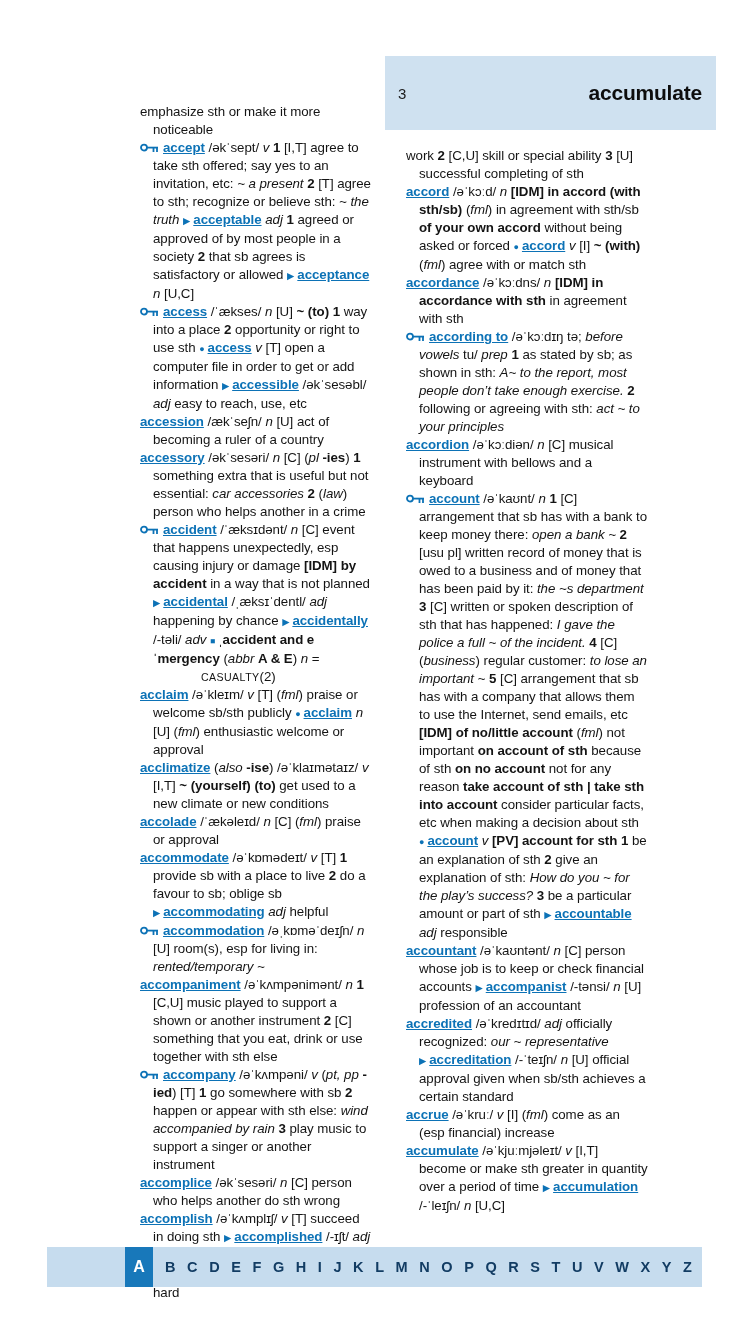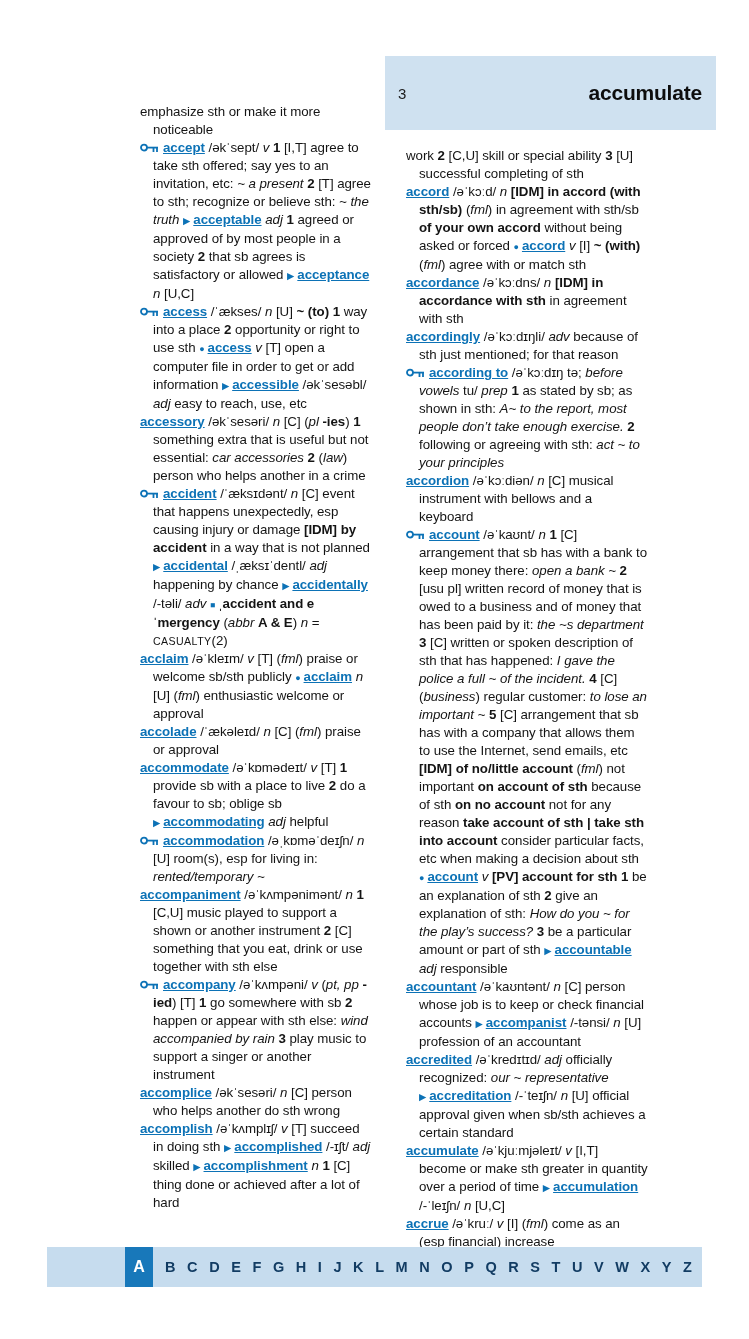--- a/index.html
+++ b/index.html
@@ -25,21 +25,21 @@
   .page-num{font-size:15px;color:#1c1c1c;}
   .guide-word{font-size:21px;font-weight:700;color:#0d0d0d;letter-spacing:-0.2px;}
   
   .col{position:absolute;font-size:13.3px;line-height:18px;letter-spacing:-0.05px;}
   .col-left{left:140px;top:103px;width:231px;}
   .col-right{left:390px;top:147px;width:242px;margin-left:16px;}
   .entry{margin:0;padding-left:13px;text-indent:-13px;}
   .hw{font-weight:700;color:var(--blue);text-decoration:underline;}
   .bd{font-weight:700;}
   .it{font-style:italic;}
-  .sc{text-transform:uppercase;font-size:0.8em;letter-spacing:0.4px;}
+  .sc{text-transform:uppercase;font-size:0.8em;letter-spacing:0.4px;margin-left:48px;}
   .mk{color:var(--blue);margin-right:3px;}
   .mk-t{font-size:9.5px;}
   .mk-u{font-size:9px;}
   .mk-q{font-size:8.5px;}
   .key{color:var(--blue);margin-right:4px;white-space:nowrap;}
   .key svg{vertical-align:-1px;}
   
   .alphabet-bar{
     position:absolute;left:47px;top:1247px;width:655px;height:40px;
     background:var(--bar);
@@ -72,28 +72,30 @@
             <line x1="7" y1="4.6" x2="18" y2="4.6" stroke="currentColor" stroke-width="1.8"></line>
             <line x1="13.5" y1="4.6" x2="13.5" y2="9" stroke="currentColor" stroke-width="1.8"></line>
             <line x1="17" y1="4.6" x2="17" y2="9" stroke="currentColor" stroke-width="1.8"></line>
           </svg></span><span class="hw">accept</span><span class="pl"> /əkˈsept/ </span><span class="it">v</span><span class="pl"> </span><span class="bd">1</span><span class="pl"> [I,T] agree to take sth offered; say yes to an invitation, etc: </span><span class="it">~ a present</span><span class="pl"> </span><span class="bd">2</span><span class="pl"> [T] agree to sth; recognize or believe sth: </span><span class="it">~ the truth</span><span class="pl"> </span><span class="mk mk-t">▶</span><span class="hw">acceptable</span><span class="pl"> </span><span class="it">adj</span><span class="pl"> </span><span class="bd">1</span><span class="pl"> agreed or approved of by most people in a society </span><span class="bd">2</span><span class="pl"> that sb agrees is satisfactory or allowed </span><span class="mk mk-t">▶</span><span class="hw">acceptance</span><span class="pl"> </span><span class="it">n</span><span class="pl"> [U,C]</span></p>
       <p class="entry"><span class="key"><svg width="19" height="10" viewBox="0 0 19 10">
             <circle cx="4" cy="4.6" r="3" fill="none" stroke="currentColor" stroke-width="1.8"></circle>
             <line x1="7" y1="4.6" x2="18" y2="4.6" stroke="currentColor" stroke-width="1.8"></line>
             <line x1="13.5" y1="4.6" x2="13.5" y2="9" stroke="currentColor" stroke-width="1.8"></line>
             <line x1="17" y1="4.6" x2="17" y2="9" stroke="currentColor" stroke-width="1.8"></line>
           </svg></span><span class="hw">access</span><span class="pl"> /ˈækses/ </span><span class="it">n</span><span class="pl"> [U] </span><span class="bd">~ (to)</span><span class="pl"> </span><span class="bd">1</span><span class="pl"> way into a place </span><span class="bd">2</span><span class="pl"> opportunity or right to use sth </span><span class="mk mk-u">●</span><span class="hw">access</span><span class="pl"> </span><span class="it">v</span><span class="pl"> [T] open a computer file in order to get or add information </span><span class="mk mk-t">▶</span><span class="hw">accessible</span><span class="pl"> /əkˈsesəbl/ </span><span class="it">adj</span><span class="pl"> easy to reach, use, etc</span></p>
+      <p class="entry"><span class="hw">accession</span><span class="pl"> /ækˈseʃn/ </span><span class="it">n</span><span class="pl"> [U] act of becoming a ruler of a country</span></p>
       <p class="entry"><span class="hw">accessory</span><span class="pl"> /əkˈsesəri/ </span><span class="it">n</span><span class="pl"> [C] (</span><span class="it">pl</span><span class="pl"> </span><span class="bd">-ies</span><span class="pl">) </span><span class="bd">1</span><span class="pl"> something extra that is useful but not essential: </span><span class="it">car accessories</span><span class="pl"> </span><span class="bd">2</span><span class="pl"> (</span><span class="it">law</span><span class="pl">) person who helps another in a crime</span></p>
       <p class="entry"><span class="key"><svg width="19" height="10" viewBox="0 0 19 10">
             <circle cx="4" cy="4.6" r="3" fill="none" stroke="currentColor" stroke-width="1.8"></circle>
             <line x1="7" y1="4.6" x2="18" y2="4.6" stroke="currentColor" stroke-width="1.8"></line>
             <line x1="13.5" y1="4.6" x2="13.5" y2="9" stroke="currentColor" stroke-width="1.8"></line>
             <line x1="17" y1="4.6" x2="17" y2="9" stroke="currentColor" stroke-width="1.8"></line>
           </svg></span><span class="hw">accident</span><span class="pl"> /ˈæksɪdənt/ </span><span class="it">n</span><span class="pl"> [C] event that happens unexpectedly, esp causing injury or damage </span><span class="bd">[IDM]</span><span class="pl"> </span><span class="bd">by accident</span><span class="pl"> in a way that is not planned </span><span class="mk mk-t">▶</span><span class="hw">accidental</span><span class="pl"> /ˌæksɪˈdentl/ </span><span class="it">adj</span><span class="pl"> happening by chance </span><span class="mk mk-t">▶</span><span class="hw">accidentally</span><span class="pl"> /-təli/ </span><span class="it">adv</span><span class="pl"> </span><span class="mk mk-q">■</span><span class="bd">ˌaccident and eˈmergency</span><span class="pl"> (</span><span class="it">abbr</span><span class="pl"> </span><span class="bd">A &amp; E</span><span class="pl">) </span><span class="it">n</span><span class="pl"> = </span><span class="sc">casualty</span><span class="pl">(2)</span></p>
       <p class="entry"><span class="hw">acclaim</span><span class="pl"> /əˈkleɪm/ </span><span class="it">v</span><span class="pl"> [T] (</span><span class="it">fml</span><span class="pl">) praise or welcome sb/sth publicly </span><span class="mk mk-u">●</span><span class="hw">acclaim</span><span class="pl"> </span><span class="it">n</span><span class="pl"> [U] (</span><span class="it">fml</span><span class="pl">) enthusiastic welcome or approval</span></p>
+      <p class="entry"><span class="hw">acclimatize</span><span class="pl"> (</span><span class="it">also</span><span class="pl"> </span><span class="bd">-ise</span><span class="pl">) /əˈklaɪmətaɪz/ </span><span class="it">v</span><span class="pl"> [I,T] </span><span class="bd">~ (yourself) (to)</span><span class="pl"> get used to a new climate or new conditions</span></p>
       <p class="entry"><span class="hw">accolade</span><span class="pl"> /ˈækəleɪd/ </span><span class="it">n</span><span class="pl"> [C] (</span><span class="it">fml</span><span class="pl">) praise or approval</span></p>
       <p class="entry"><span class="hw">accommodate</span><span class="pl"> /əˈkɒmədeɪt/ </span><span class="it">v</span><span class="pl"> [T] </span><span class="bd">1</span><span class="pl"> provide sb with a place to live </span><span class="bd">2</span><span class="pl"> do a favour to sb; oblige sb </span><span class="mk mk-t">▶</span><span class="hw">accommodating</span><span class="pl"> </span><span class="it">adj</span><span class="pl"> helpful</span></p>
       <p class="entry"><span class="key"><svg width="19" height="10" viewBox="0 0 19 10">
             <circle cx="4" cy="4.6" r="3" fill="none" stroke="currentColor" stroke-width="1.8"></circle>
             <line x1="7" y1="4.6" x2="18" y2="4.6" stroke="currentColor" stroke-width="1.8"></line>
             <line x1="13.5" y1="4.6" x2="13.5" y2="9" stroke="currentColor" stroke-width="1.8"></line>
             <line x1="17" y1="4.6" x2="17" y2="9" stroke="currentColor" stroke-width="1.8"></line>
           </svg></span><span class="hw">accommodation</span><span class="pl"> /əˌkɒməˈdeɪʃn/ </span><span class="it">n</span><span class="pl"> [U] room(s), esp for living in: </span><span class="it">rented/temporary ~</span></p>
       <p class="entry"><span class="hw">accompaniment</span><span class="pl"> /əˈkʌmpənimənt/ </span><span class="it">n</span><span class="pl"> </span><span class="bd">1</span><span class="pl"> [C,U] music played to support a shown or another instrument </span><span class="bd">2</span><span class="pl"> [C] something that you eat, drink or use together with sth else</span></p>
       <p class="entry"><span class="key"><svg width="19" height="10" viewBox="0 0 19 10">
@@ -102,38 +104,37 @@
             <line x1="13.5" y1="4.6" x2="13.5" y2="9" stroke="currentColor" stroke-width="1.8"></line>
             <line x1="17" y1="4.6" x2="17" y2="9" stroke="currentColor" stroke-width="1.8"></line>
           </svg></span><span class="hw">accompany</span><span class="pl"> /əˈkʌmpəni/ </span><span class="it">v</span><span class="pl"> (</span><span class="it">pt, pp</span><span class="pl"> </span><span class="bd">-ied</span><span class="pl">) [T] </span><span class="bd">1</span><span class="pl"> go somewhere with sb </span><span class="bd">2</span><span class="pl"> happen or appear with sth else: </span><span class="it">wind accompanied by rain</span><span class="pl"> </span><span class="bd">3</span><span class="pl"> play music to support a singer or another instrument</span></p>
       <p class="entry"><span class="hw">accomplice</span><span class="pl"> /əkˈsesəri/ </span><span class="it">n</span><span class="pl"> [C] person who helps another do sth wrong</span></p>
       <p class="entry"><span class="hw">accomplish</span><span class="pl"> /əˈkʌmplɪʃ/ </span><span class="it">v</span><span class="pl"> [T] succeed in doing sth </span><span class="mk mk-t">▶</span><span class="hw">accomplished</span><span class="pl"> /-ɪʃt/ </span><span class="it">adj</span><span class="pl"> skilled </span><span class="mk mk-t">▶</span><span class="hw">accomplishment</span><span class="pl"> </span><span class="it">n</span><span class="pl"> </span><span class="bd">1</span><span class="pl"> [C] thing done or achieved after a lot of hard</span></p>
     </div>
   <div class="col col-right" id="col-right">
       <p class="entry"><span class="pl">work </span><span class="bd">2</span><span class="pl"> [C,U] skill or special ability </span><span class="bd">3</span><span class="pl"> [U] successful completing of sth</span></p>
       <p class="entry"><span class="hw">accord</span><span class="pl"> /əˈkɔːd/ </span><span class="it">n</span><span class="pl"> </span><span class="bd">[IDM]</span><span class="pl"> </span><span class="bd">in accord (with sth/sb)</span><span class="pl"> (</span><span class="it">fml</span><span class="pl">) in agreement with sth/sb </span><span class="bd">of your own accord</span><span class="pl"> without being asked or forced </span><span class="mk mk-u">●</span><span class="hw">accord</span><span class="pl"> </span><span class="it">v</span><span class="pl"> [I] </span><span class="bd">~ (with)</span><span class="pl"> (</span><span class="it">fml</span><span class="pl">) agree with or match sth</span></p>
       <p class="entry"><span class="hw">accordance</span><span class="pl"> /əˈkɔːdns/ </span><span class="it">n</span><span class="pl"> </span><span class="bd">[IDM]</span><span class="pl"> </span><span class="bd">in accordance with sth</span><span class="pl"> in agreement with sth</span></p>
-      <p class="entry"><span class="hw">accordingly</span><span class="pl"> /əˈkɔːdɪŋli/ </span><span class="it">adv</span><span class="pl"> because of sth just mentioned; for that reason</span></p>
       <p class="entry"><span class="key"><svg width="19" height="10" viewBox="0 0 19 10">
             <circle cx="4" cy="4.6" r="3" fill="none" stroke="currentColor" stroke-width="1.8"></circle>
             <line x1="7" y1="4.6" x2="18" y2="4.6" stroke="currentColor" stroke-width="1.8"></line>
             <line x1="13.5" y1="4.6" x2="13.5" y2="9" stroke="currentColor" stroke-width="1.8"></line>
             <line x1="17" y1="4.6" x2="17" y2="9" stroke="currentColor" stroke-width="1.8"></line>
           </svg></span><span class="hw">according to</span><span class="pl"> /əˈkɔːdɪŋ tə; </span><span class="it">before vowels</span><span class="pl"> tu/ </span><span class="it">prep</span><span class="pl"> </span><span class="bd">1</span><span class="pl"> as stated by sb; as shown in sth: </span><span class="it">A~ to the report, most people don’t take enough exercise.</span><span class="pl"> </span><span class="bd">2</span><span class="pl"> following or agreeing with sth: </span><span class="it">act ~ to your principles</span></p>
       <p class="entry"><span class="hw">accordion</span><span class="pl"> /əˈkɔːdiən/ </span><span class="it">n</span><span class="pl"> [C] musical instrument with bellows and a keyboard</span></p>
       <p class="entry"><span class="key"><svg width="19" height="10" viewBox="0 0 19 10">
             <circle cx="4" cy="4.6" r="3" fill="none" stroke="currentColor" stroke-width="1.8"></circle>
             <line x1="7" y1="4.6" x2="18" y2="4.6" stroke="currentColor" stroke-width="1.8"></line>
             <line x1="13.5" y1="4.6" x2="13.5" y2="9" stroke="currentColor" stroke-width="1.8"></line>
             <line x1="17" y1="4.6" x2="17" y2="9" stroke="currentColor" stroke-width="1.8"></line>
           </svg></span><span class="hw">account</span><span class="pl"> /əˈkaʊnt/ </span><span class="it">n</span><span class="pl"> </span><span class="bd">1</span><span class="pl"> [C] arrangement that sb has with a bank to keep money there: </span><span class="it">open a bank ~</span><span class="pl"> </span><span class="bd">2</span><span class="pl"> [usu pl] written record of money that is owed to a business and of money that has been paid by it: </span><span class="it">the ~s department</span><span class="pl"> </span><span class="bd">3</span><span class="pl"> [C] written or spoken description of sth that has happened: </span><span class="it">I gave the police a full ~ of the incident.</span><span class="pl"> </span><span class="bd">4</span><span class="pl"> [C] (</span><span class="it">business</span><span class="pl">) regular customer: </span><span class="it">to lose an important ~</span><span class="pl"> </span><span class="bd">5</span><span class="pl"> [C] arrangement that sb has with a company that allows them to use the Internet, send emails, etc </span><span class="bd">[IDM]</span><span class="pl"> </span><span class="bd">of no/little account</span><span class="pl"> (</span><span class="it">fml</span><span class="pl">) not important </span><span class="bd">on account of sth</span><span class="pl"> because of sth </span><span class="bd">on no account</span><span class="pl"> not for any reason </span><span class="bd">take account of sth | take sth into account</span><span class="pl"> consider particular facts, etc when making a decision about sth </span><span class="mk mk-u">●</span><span class="hw">account</span><span class="pl"> </span><span class="it">v</span><span class="pl"> </span><span class="bd">[PV]</span><span class="pl"> </span><span class="bd">account for sth</span><span class="pl"> </span><span class="bd">1</span><span class="pl"> be an explanation of sth </span><span class="bd">2</span><span class="pl"> give an explanation of sth: </span><span class="it">How do you ~ for the play’s success?</span><span class="pl"> </span><span class="bd">3</span><span class="pl"> be a particular amount or part of sth </span><span class="mk mk-t">▶</span><span class="hw">accountable</span><span class="pl"> </span><span class="it">adj</span><span class="pl"> responsible</span></p>
       <p class="entry"><span class="hw">accountant</span><span class="pl"> /əˈkaʊntənt/ </span><span class="it">n</span><span class="pl"> [C] person whose job is to keep or check financial accounts </span><span class="mk mk-t">▶</span><span class="hw">accompanist</span><span class="pl"> /-tənsi/ </span><span class="it">n</span><span class="pl"> [U] profession of an accountant</span></p>
       <p class="entry"><span class="hw">accredited</span><span class="pl"> /əˈkredɪtɪd/ </span><span class="it">adj</span><span class="pl"> officially recognized: </span><span class="it">our ~ representative</span><span class="pl"> </span><span class="mk mk-t">▶</span><span class="hw">accreditation</span><span class="pl"> /-ˈteɪʃn/ </span><span class="it">n</span><span class="pl"> [U] official approval given when sb/sth achieves a certain standard</span></p>
+      <p class="entry"><span class="hw">accrue</span><span class="pl"> /əˈkruː/ </span><span class="it">v</span><span class="pl"> [I] (</span><span class="it">fml</span><span class="pl">) come as an (esp financial) increase</span></p>
       <p class="entry"><span class="hw">accumulate</span><span class="pl"> /əˈkjuːmjəleɪt/ </span><span class="it">v</span><span class="pl"> [I,T] become or make sth greater in quantity over a period of time </span><span class="mk mk-t">▶</span><span class="hw">accumulation</span><span class="pl"> /-ˈleɪʃn/ </span><span class="it">n</span><span class="pl"> [U,C]</span></p>
-      <p class="entry"><span class="hw">accrue</span><span class="pl"> /əˈkruː/ </span><span class="it">v</span><span class="pl"> [I] (</span><span class="it">fml</span><span class="pl">) come as an (esp financial) increase</span></p>
     </div>
 
   <div class="alphabet-bar">
     <div class="active-letter" id="active-letter">A</div>
     <div class="letters" id="letters">
         <span>B</span>
         <span>C</span>
         <span>D</span>
         <span>E</span>
         <span>F</span>

